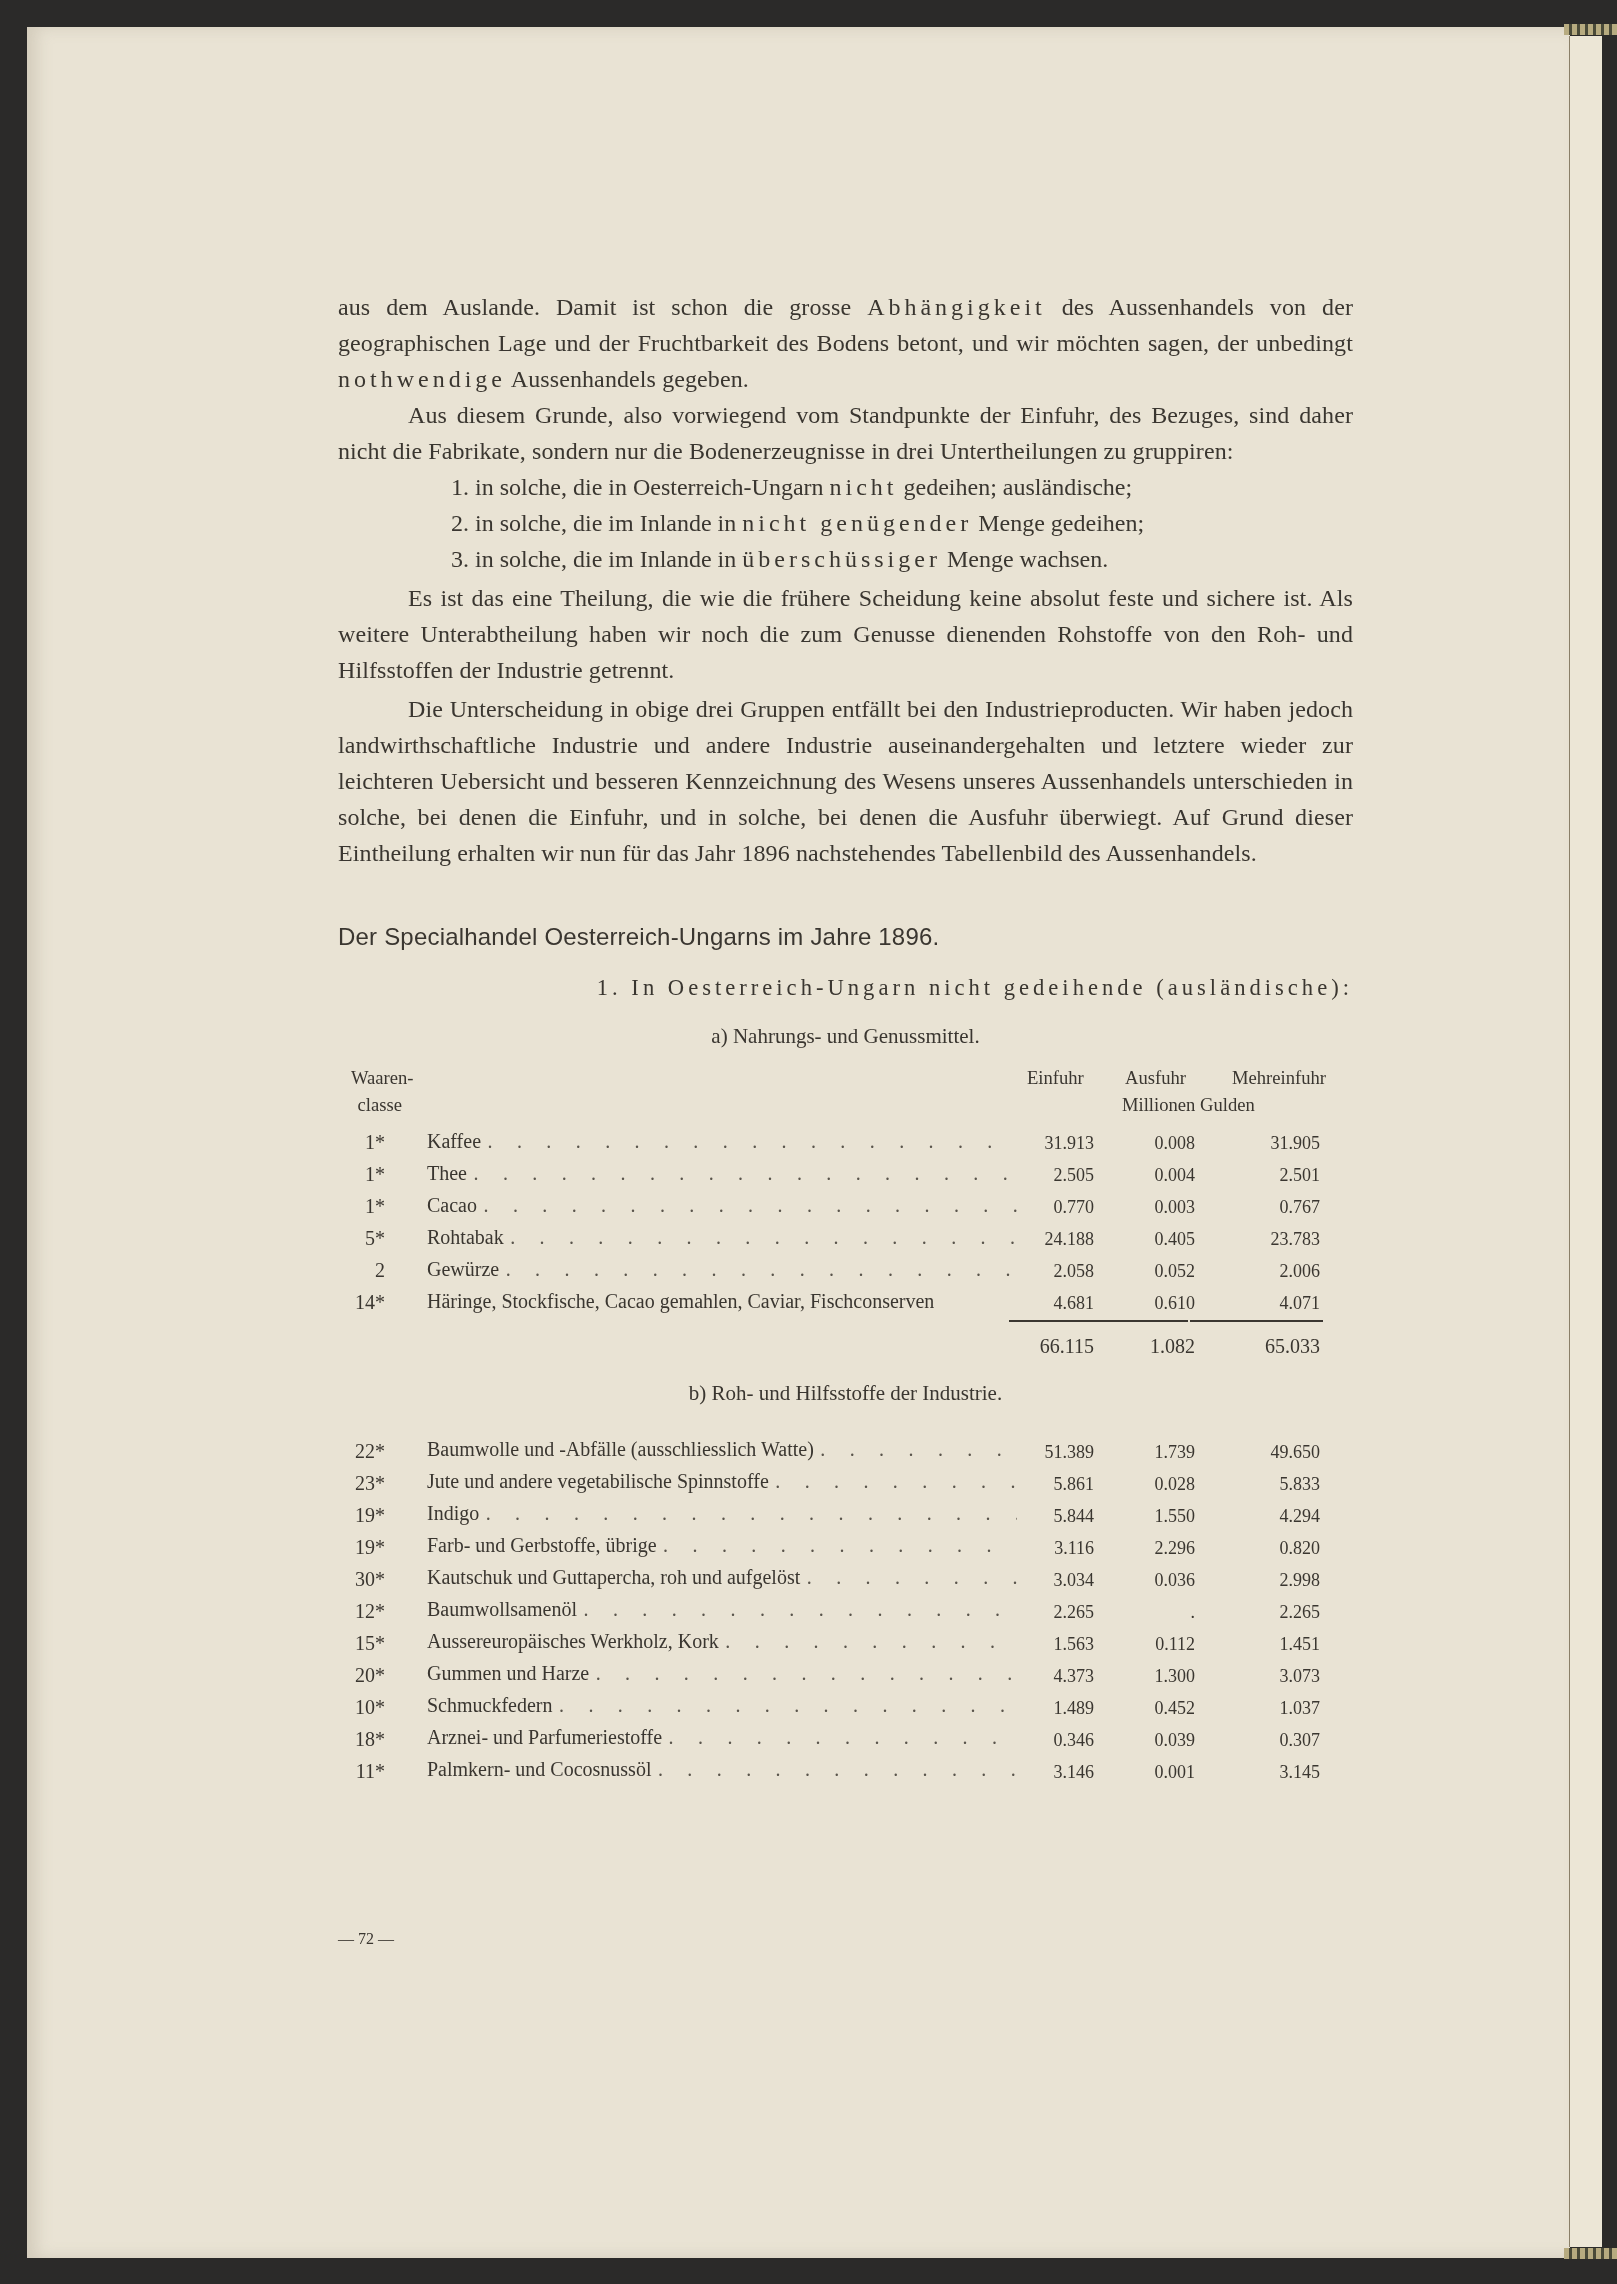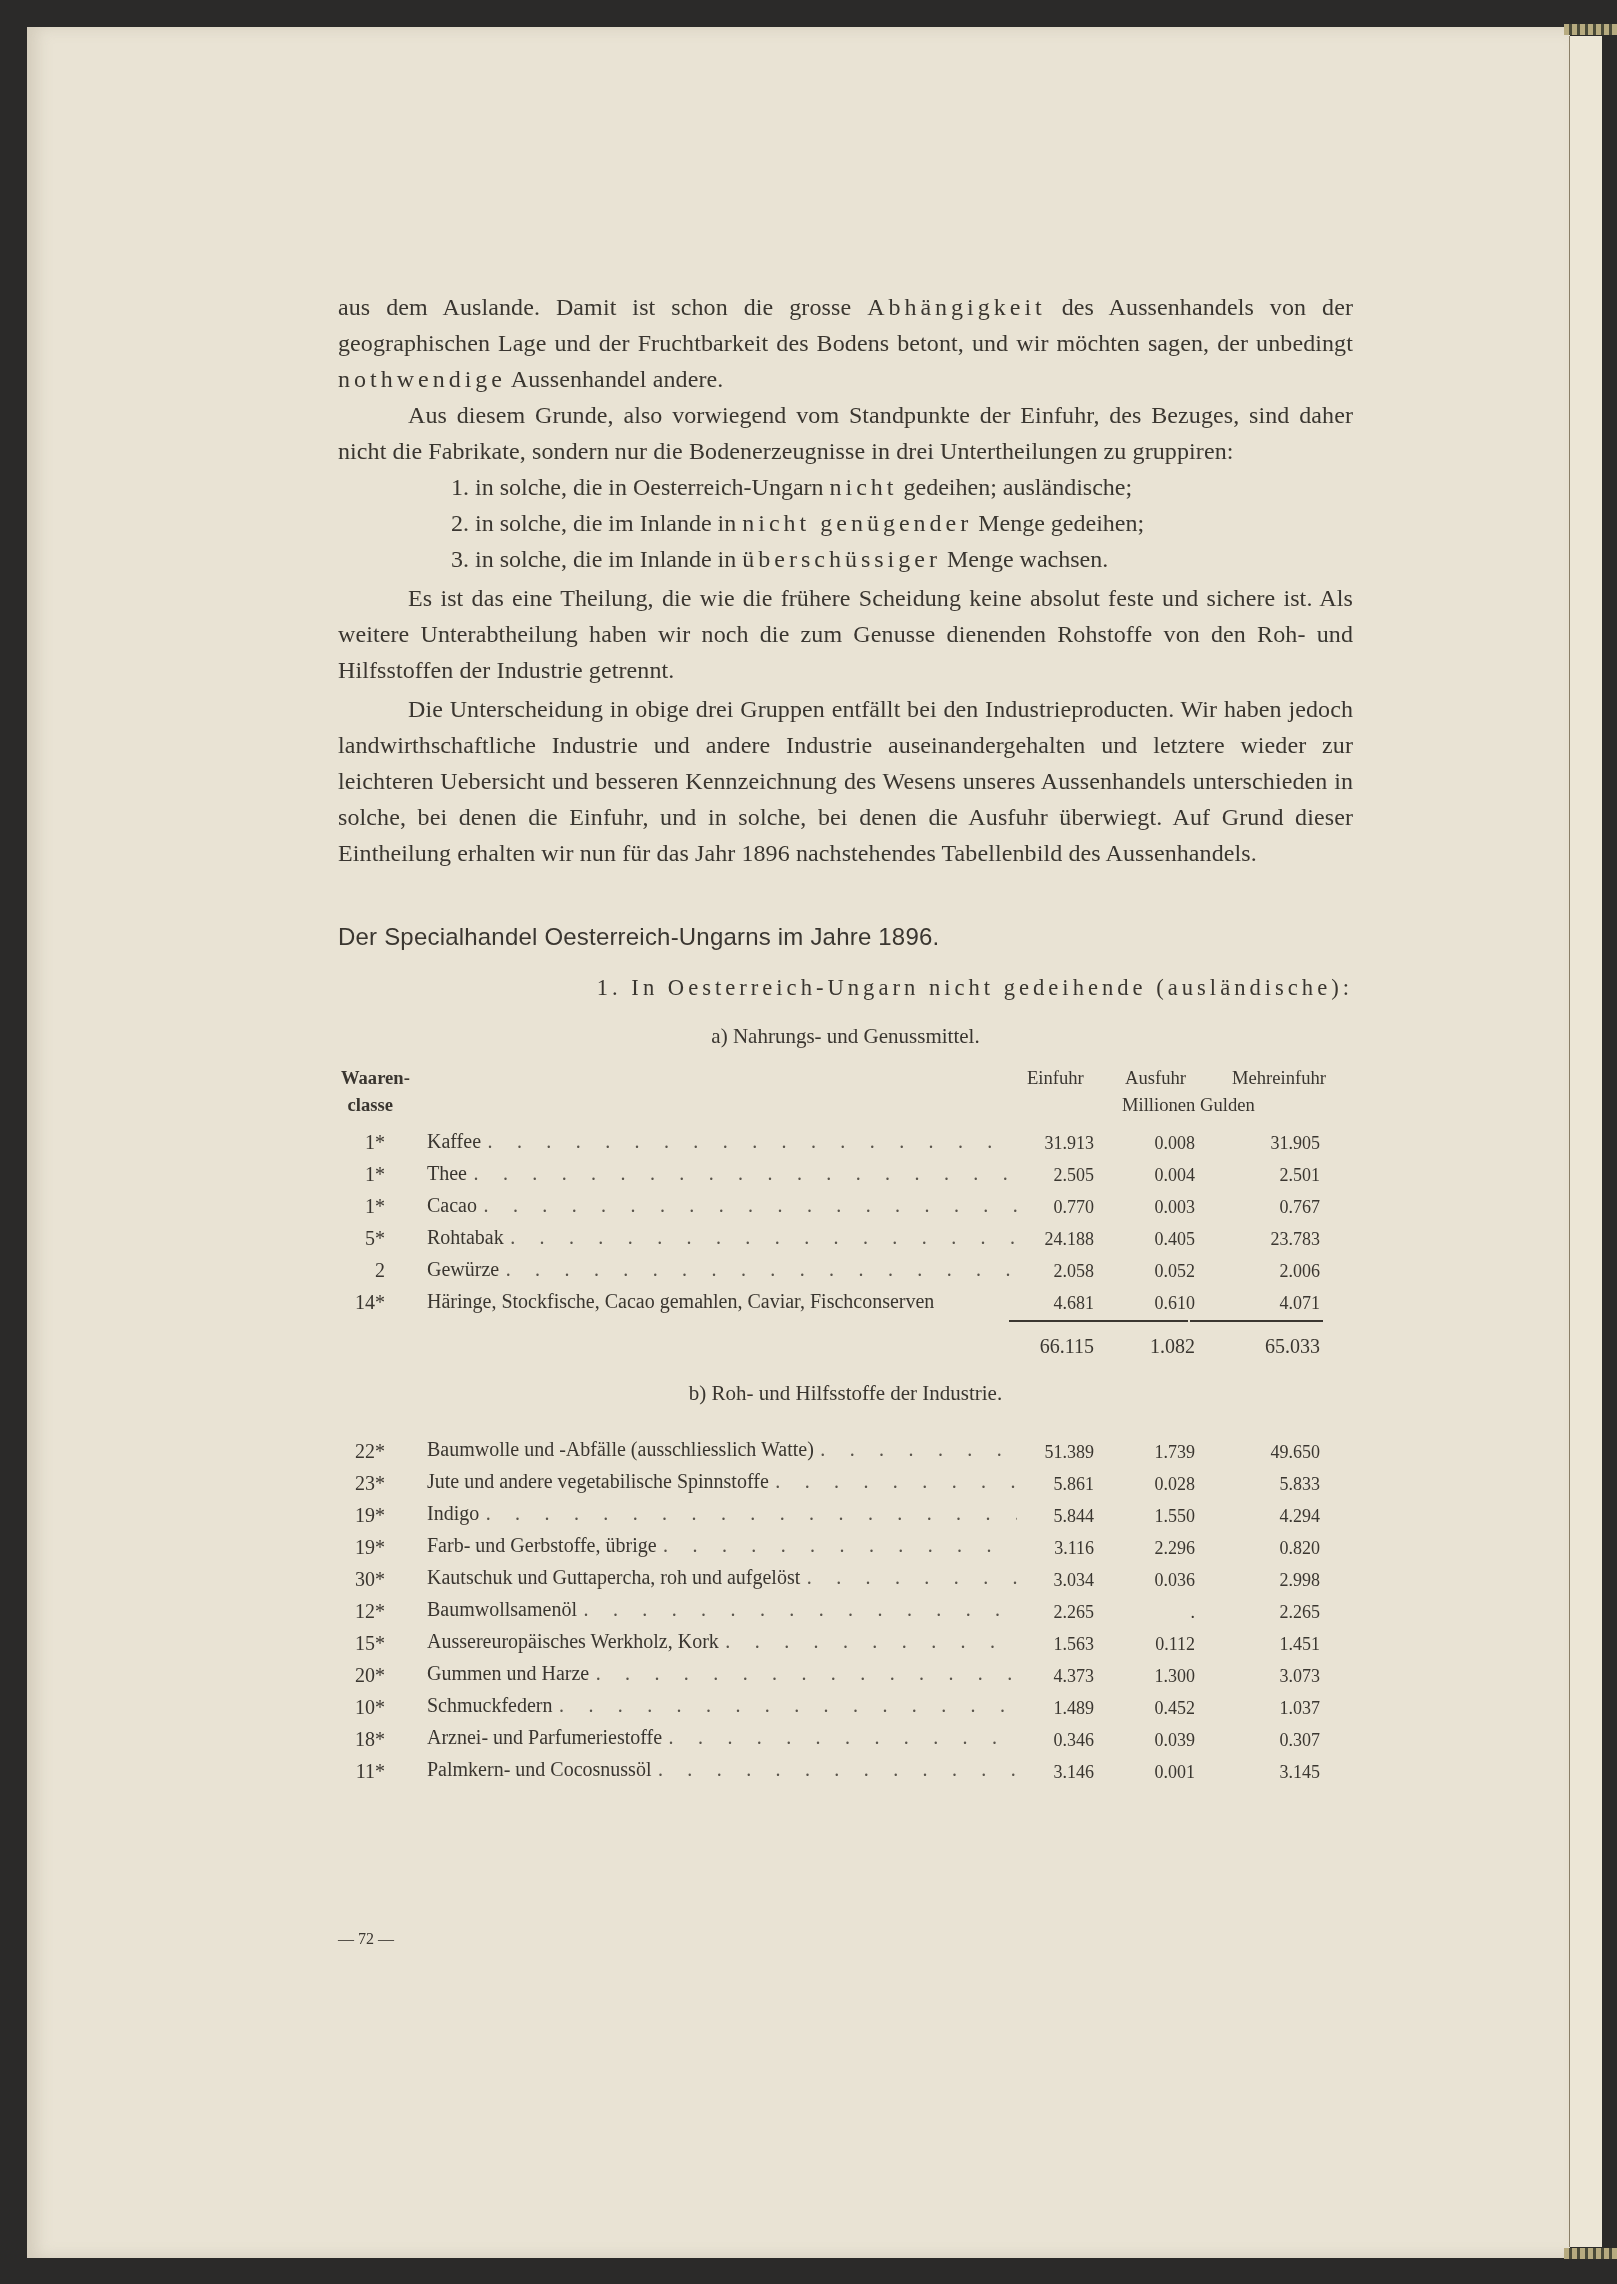--- a/index.html
+++ b/index.html
@@ -47,21 +47,21 @@
   }
   .group-title {
     font-size: 22.6px; text-align: right; margin-top: 24px; letter-spacing: 4px;
   }
   .subgroup-title {
     font-size: 21px; text-align: center; margin-top: 22.6px;
   }
   .table-head {
     position: relative; height: 63px; margin-top: 14.6px; font-size: 18.6px;
   }
-  .th-left { position: absolute; left: 3px; top: 0; line-height: 27.5px; font-weight: bold; }
+  .th-left { position: absolute; left: 13px; top: 0; line-height: 27.5px; }
   .th-einfuhr { position: absolute; left: 689px; top: 0; line-height: 27.5px; }
   .th-ausfuhr { position: absolute; left: 787px; top: 0; line-height: 27.5px; }
   .th-mehr { position: absolute; left: 894px; top: 0; line-height: 27.5px; }
   .th-unit { position: absolute; left: 784px; top: 27.5px; line-height: 27.5px; }
   .row { position: relative; height: 32px; font-size: 20px; }
   .cls { position: absolute; left: 0; width: 47px; text-align: right; top: 4.9px; }
   .label {
     position: absolute; left: 89px; top: 3.2px; width: 590px;
     overflow: hidden; white-space: nowrap;
   }
@@ -85,21 +85,21 @@
 <body>
 
 <div class="page"></div>
 <div class="page-right-strip"></div>
 <div class="book-edge-top"></div>
 <div class="book-edge-bottom"></div>
 
 <div class="content">
 
   <p class="para">
-    <span>aus dem Auslande. Damit ist schon die grosse </span><span class="spaced">Abhängigkeit</span><span> des Aussenhandels von der geographischen Lage und der Fruchtbarkeit des Bodens betont, und wir möchten sagen, der unbedingt </span><span class="spaced">nothwendige</span><span> Aussenhandel andere.</span>
+    <span>aus dem Auslande. Damit ist schon die grosse </span><span class="spaced">Abhängigkeit</span><span> des Aussenhandels von der geographischen Lage und der Fruchtbarkeit des Bodens betont, und wir möchten sagen, der unbedingt </span><span class="spaced">nothwendige</span><span> Aussenhandels gegeben.</span>
   </p>
 
   <p class="para indent">Aus diesem Grunde, also vorwiegend vom Standpunkte der Einfuhr, des Bezuges, sind daher nicht die Fabrikate, sondern nur die Bodenerzeugnisse in drei Untertheilungen zu gruppiren:</p>
 
   <ul class="list">
     <li><span>1.</span> <span>in solche, die in Oesterreich-Ungarn </span><span class="spaced">nicht</span><span> gedeihen; ausländische;</span></li>
     <li><span>2.</span> <span>in solche, die im Inlande in </span><span class="spaced">nicht genügender</span><span> Menge gedeihen;</span></li>
     <li><span>3.</span> <span>in solche, die im Inlande in </span><span class="spaced">überschüssiger</span><span> Menge wachsen.</span></li>
   </ul>
   <div class="gap-small"></div>

